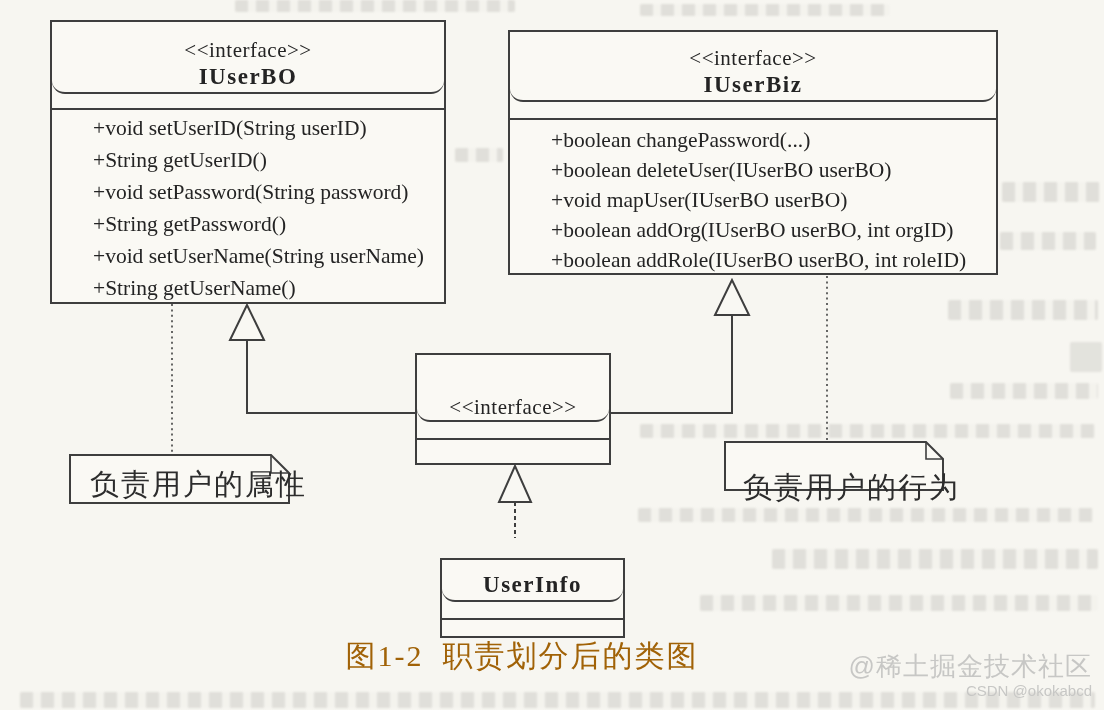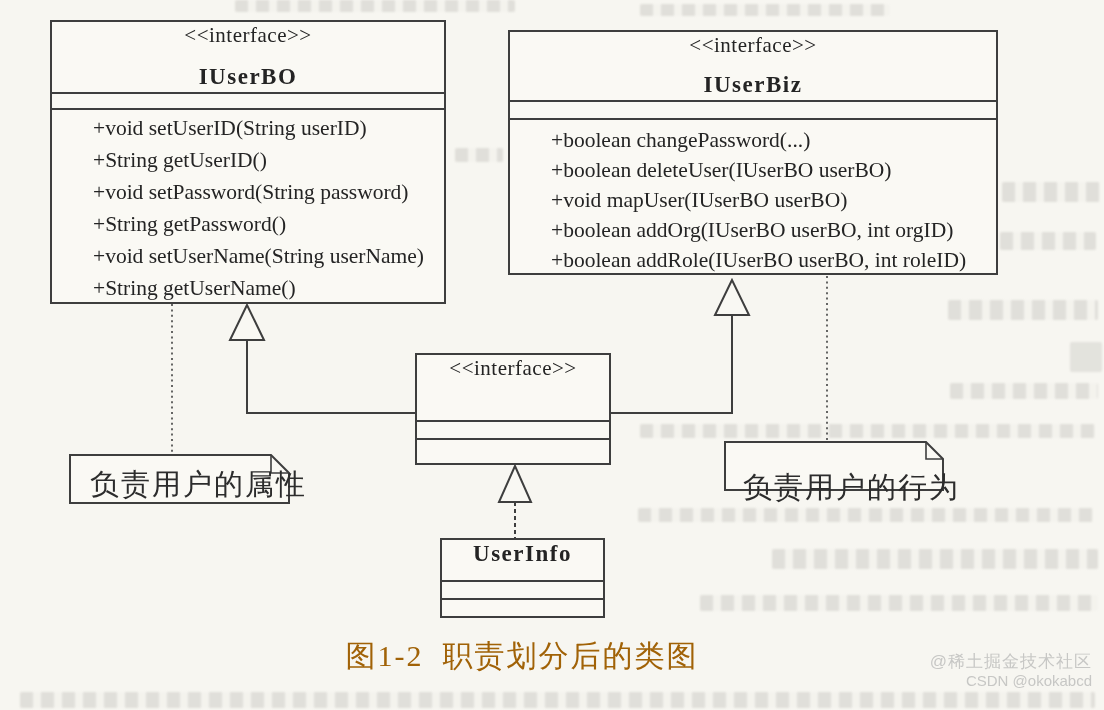--- a/index.html
+++ b/index.html
@@ -11,22 +11,22 @@
   }
   .page{position:absolute;inset:0;}
 
   
   .uml-class{
     position:absolute;box-sizing:border-box;
     border:2px solid #3e3e3e;background:#faf9f4;
   }
   .uml-title{
     box-sizing:border-box;border-bottom:2px solid #3e3e3e;
-    display:flex;flex-direction:column;align-items:center;justify-content:space-between;
-    text-align:center;line-height:1.25;
+    display:flex;flex-direction:column;align-items:center;justify-content:flex-end;
+    text-align:center;line-height:1.25;border-radius:13px;
   }
   .stereotype{font-size:21px;letter-spacing:.5px;}
   .classname{font-size:23px;font-weight:bold;letter-spacing:1.5px;}
   .uml-attrs{box-sizing:border-box;border-bottom:2px solid #3e3e3e;}
   .uml-methods{box-sizing:border-box;padding:2px 4px 16px 5px;white-space:nowrap;margin-left:36px;}
   .uml-methods .m{font-size:21.5px;}
 
   #cls-iuserbo{left:50px;top:20px;width:396px;height:284px;}
   #cls-iuserbo .uml-title{height:72px;}
   #cls-iuserbo .uml-attrs{height:16px;}
@@ -35,21 +35,21 @@
   #cls-iuserbiz{left:508px;top:30px;width:490px;height:245px;}
   #cls-iuserbiz .uml-title{height:70px;}
   #cls-iuserbiz .uml-attrs{height:18px;}
   #cls-iuserbiz .uml-methods{padding-top:5px;}
   #cls-iuserbiz .uml-methods .m{line-height:30px;}
 
   #cls-iuserinfo{left:415px;top:353px;width:196px;height:112px;}
   #cls-iuserinfo .uml-title{height:67px;}
   #cls-iuserinfo .uml-attrs{height:18px;}
 
-  #cls-userinfo{left:440px;top:538px;width:165px;height:80px;}
+  #cls-userinfo{left:440px;top:558px;width:185px;height:80px;}
   #cls-userinfo .uml-title{height:42px;}
   #cls-userinfo .uml-attrs{height:18px;}
 
   
   svg.layer{position:absolute;left:0;top:0;pointer-events:none;}
   .solid{fill:none;stroke:#3e3e3e;stroke-width:2;}
   .tri{fill:#f9f8f3;stroke:#3e3e3e;stroke-width:2;stroke-linejoin:miter;}
   .dash{fill:none;stroke:#3e3e3e;stroke-width:2;stroke-dasharray:4 3;}
   .dot{fill:none;stroke:#4c4c4c;stroke-width:1.7;stroke-dasharray:2 3.4;}
   .noteshape{fill:#faf9f4;stroke:#3e3e3e;stroke-width:2;stroke-linejoin:miter;}
@@ -68,21 +68,21 @@
     position:absolute;left:0;top:636px;width:1044px;text-align:center;
     font-size:30px;letter-spacing:2px;color:#a16207;white-space:pre;
   }
 
   
   .watermark{
     position:absolute;right:12px;top:652px;text-align:right;
     color:#c7c7c5;line-height:1.15;
     font-family:"Liberation Sans","DejaVu Sans",sans-serif;
   }
-  .watermark .w1{font-size:17px;letter-spacing:1px;}
+  .watermark .w1{font-size:26px;letter-spacing:1px;}
   .watermark .w2{font-size:15px;}
 
   
   .artifact{
     position:absolute;border-radius:2px;filter:blur(1.1px);opacity:.55;
     background:repeating-linear-gradient(90deg,
       rgba(138,136,130,.38) 0 13px, rgba(138,136,130,.05) 13px 21px);
   }
   .artifact.blob{background:rgba(130,128,122,.30);}
 </style>

